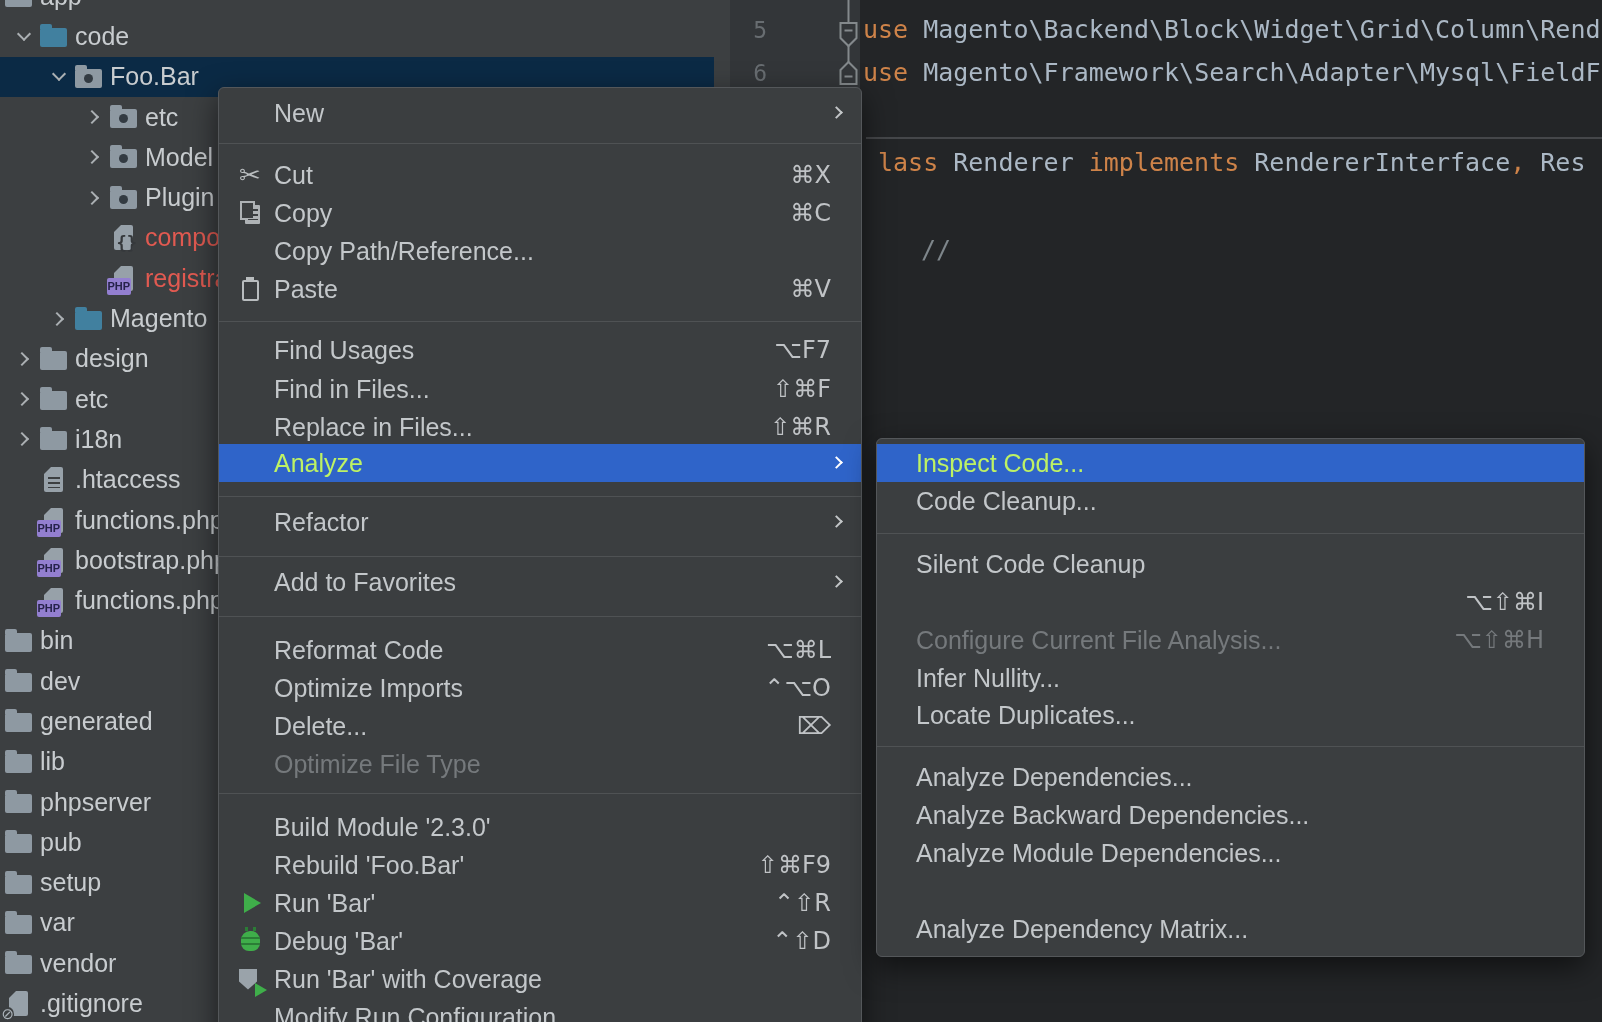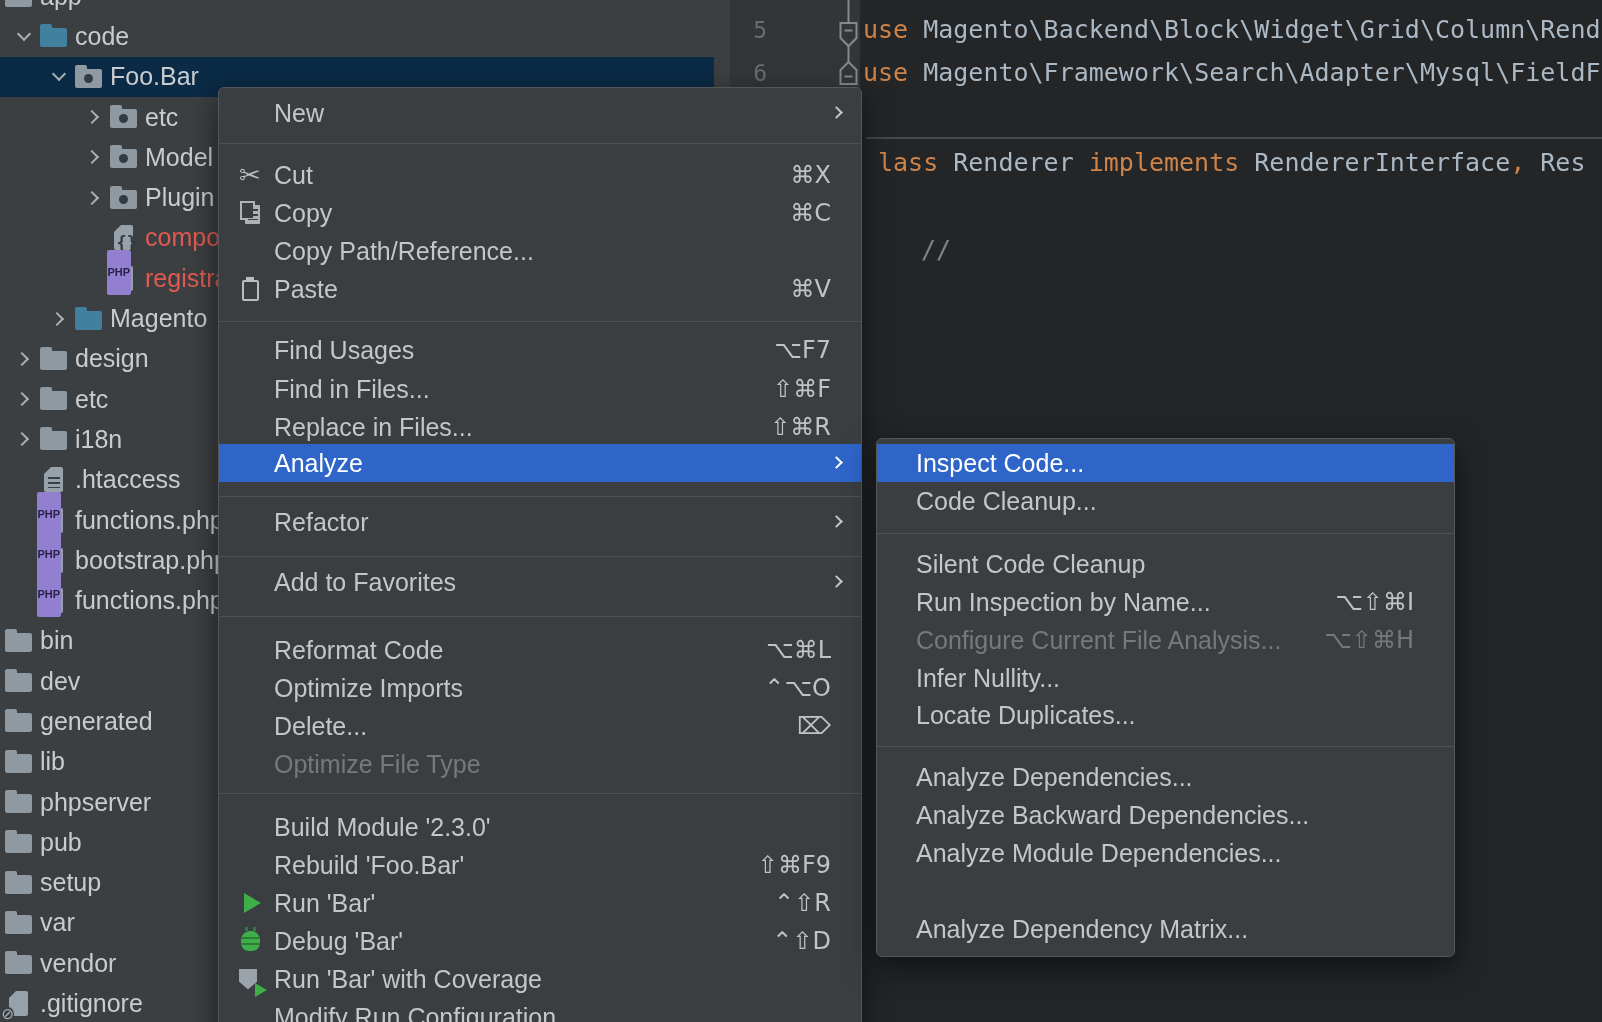--- a/index.html
+++ b/index.html
@@ -37,34 +37,34 @@
   .fold{width:27px;height:19px;background:#8E99A2;border-radius:2px;position:relative;margin-top:3px;}
   .fold::before{content:'';position:absolute;top:-4px;left:0;width:12px;height:5px;background:inherit;border-radius:2px 2px 0 0;}
   .fold.blue{background:var(--folder_blue,#41809F);}
   .fold.mod::after{content:'';position:absolute;left:9px;top:5px;width:9px;height:9px;border-radius:50%;background:#333B42;}
   
   .file{width:19px;height:25px;background:#97A1A9;border-radius:2px;position:relative;}
   .file::before{content:'';position:absolute;left:0;top:0;border-bottom:7px solid transparent;border-left:7px solid #3C3F41;}
   .file.lines::after{content:'';position:absolute;left:4px;right:3px;top:10px;height:11px;
       background:repeating-linear-gradient(#3C3F41 0 2px,transparent 2px 5px);}
   .badge{position:absolute;bottom:-4px;left:-7px;background:var(--php_purple,#937FD0);color:#26224A;
-         font:bold 11px/13px "Liberation Sans",sans-serif;border-radius:2px;padding:16px 1px;letter-spacing:0;}
+         font:bold 11px/13px "Liberation Sans",sans-serif;border-radius:2px;padding:2px 1px;letter-spacing:0;}
   .braces{position:absolute;bottom:-2px;left:3px;color:#35383B;font:bold 17px/17px "DejaVu Sans Mono",monospace;}
   .ignbadge{position:absolute;bottom:-6px;left:-7px;color:#AEB6BC;font:15px/15px "DejaVu Sans",sans-serif;
             background:#3C3F41;border-radius:50%;}
 
   
   .menu{position:absolute;background:#3B3E40;border:1px solid #54575A;border-radius:6px;
         box-shadow:0 10px 30px rgba(0,0,0,.55);z-index:5;}
   #ctxmenu{left:218px;top:87px;width:644px;height:960px;border-radius:6px 6px 0 0;}
-  #submenu{left:876px;top:438px;width:579px;height:519px;z-index:6;}
+  #submenu{left:876px;top:438px;width:709px;height:519px;z-index:6;}
   .mi{position:absolute;left:0;right:0;height:38px;display:flex;align-items:center;
       padding-left:55px;padding-right:30px;color:#C3C7CA;font-size:25px;white-space:pre;text-align:right;}
   #submenu .mi{padding-left:39px;padding-right:40px;}
-  .mi.hl{background:var(--menu_highlight,#2F64C9);color:#ffffff;}
+  .mi.hl{background:var(--menu_highlight,#2F64C9);color:#bef264;}
   .mi.disabled{color:#75797C;}
   .mlabel{flex:none;}
   .msc{margin-left:auto;font-family:"DejaVu Sans",sans-serif;font-size:24px;color:#C0C3C6;}
   .mi.disabled .msc{color:#75797C;}
   .msep{position:absolute;left:0;right:0;height:1px;background:#4F5254;}
   .marrow{position:absolute;right:20px;top:14px;width:9px;height:9px;
           border-right:2.5px solid #C3C6C8;border-bottom:2.5px solid #C3C6C8;transform:rotate(-45deg);}
   .mi.hl .marrow{border-color:#fff;}
   .mic{position:absolute;left:15px;width:32px;height:32px;display:flex;align-items:center;justify-content:center;}
   
@@ -427,21 +427,20 @@
     </div>
     <div class="mi" style="top:43px">
       <span class="mlabel">Code Cleanup...</span>
     </div>
     <div class="msep" style="top:94px"></div>
 
     <div class="mi" style="top:106px">
       <span class="mlabel">Silent Code Cleanup</span>
     </div>
     <div class="mi" style="top:144px">
-      <span class="mlabel">Run Inspection by Name...</span>
       <span class="msc">⌥⇧⌘I</span>
     </div>
     <div class="mi disabled" style="top:182px">
       <span class="mlabel">Configure Current File Analysis...</span>
       <span class="msc">⌥⇧⌘H</span>
     </div>
     <div class="mi" style="top:220px">
       <span class="mlabel">Infer Nullity...</span>
     </div>
     <div class="mi" style="top:257px">

